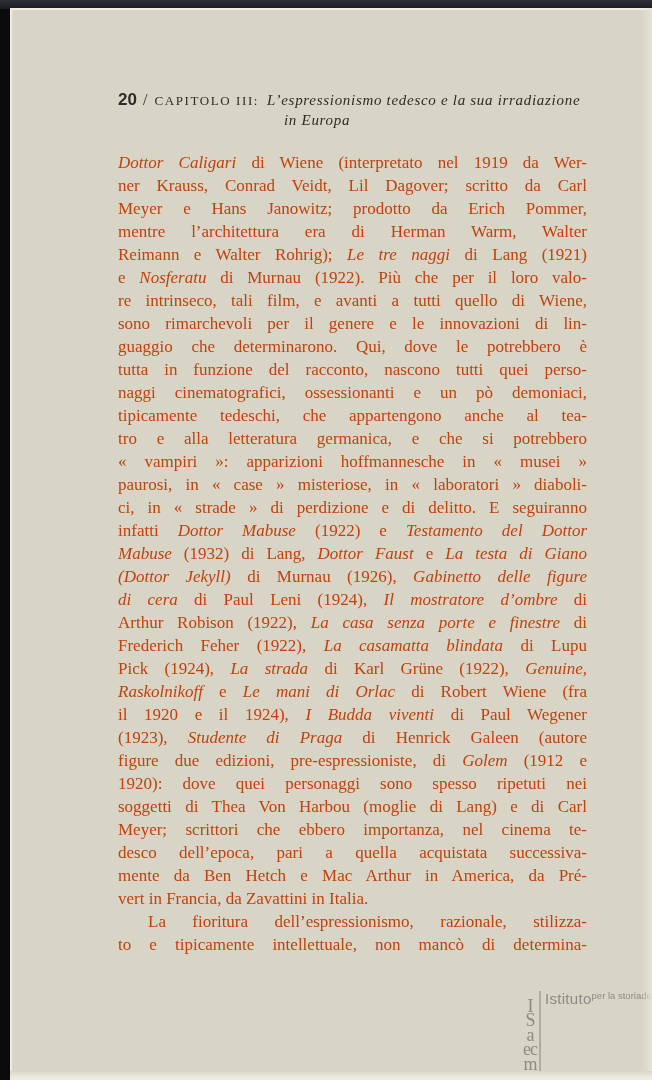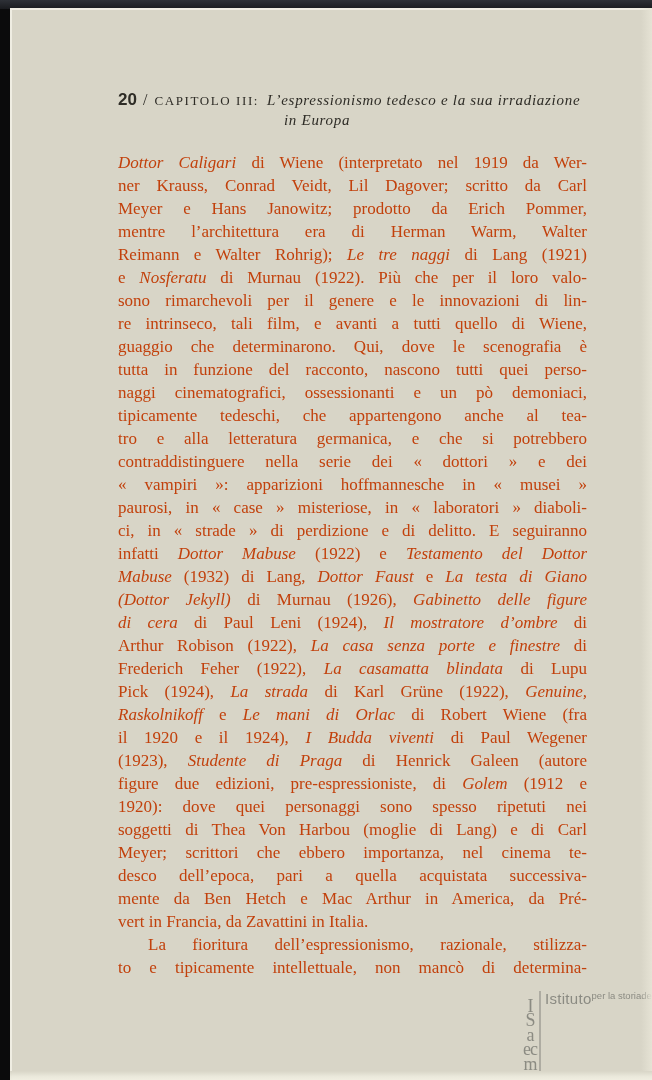--- a/index.html
+++ b/index.html
@@ -153,28 +153,27 @@
       <div class="htitle2">in Europa</div>
     </div>
 
     <div class="body-text">
         <div class="line"><span class="it">Dottor Caligari</span><span> di Wiene (interpretato nel 1919 da Wer-</span></div>
         <div class="line"><span>ner Krauss, Conrad Veidt, Lil Dagover; scritto da Carl</span></div>
         <div class="line"><span>Meyer e Hans Janowitz; prodotto da Erich Pommer,</span></div>
         <div class="line"><span>mentre l’architettura era di Herman Warm, Walter</span></div>
         <div class="line"><span>Reimann e Walter Rohrig); </span><span class="it">Le tre naggi</span><span> di Lang (1921)</span></div>
         <div class="line"><span>e </span><span class="it">Nosferatu</span><span> di Murnau (1922). Più che per il loro valo-</span></div>
+        <div class="line"><span>re intrinseco, tali film, e avanti a tutti quello di Wiene,</span></div>
         <div class="line"><span>sono rimarchevoli per il genere e le innovazioni di lin-</span></div>
-        <div class="line"><span>re intrinseco, tali film, e avanti a tutti quello di Wiene,</span></div>
-        <div class="line"><span>guaggio che determinarono. Qui, dove le scenografia è</span></div>
+        <div class="line"><span>guaggio che determinarono. Qui, dove le potrebbero è</span></div>
         <div class="line"><span>tutta in funzione del racconto, nascono tutti quei perso-</span></div>
         <div class="line"><span>naggi cinematografici, ossessionanti e un pò demoniaci,</span></div>
         <div class="line"><span>tipicamente tedeschi, che appartengono anche al tea-</span></div>
         <div class="line"><span>tro e alla letteratura germanica, e che si potrebbero</span></div>
-        <div class="line"><span>contraddistinguere nella serie dei « dottori » e dei</span></div>
         <div class="line"><span>« vampiri »: apparizioni hoffmannesche in « musei »</span></div>
         <div class="line"><span>paurosi, in « case » misteriose, in « laboratori » diaboli-</span></div>
         <div class="line"><span>ci, in « strade » di perdizione e di delitto. E seguiranno</span></div>
         <div class="line"><span>infatti </span><span class="it">Dottor Mabuse</span><span> (1922) e </span><span class="it">Testamento del Dottor</span></div>
         <div class="line"><span class="it">Mabuse</span><span> (1932) di Lang, </span><span class="it">Dottor Faust</span><span> e </span><span class="it">La testa di Giano</span></div>
         <div class="line"><span class="it">(Dottor Jekyll)</span><span> di Murnau (1926), </span><span class="it">Gabinetto delle figure</span></div>
         <div class="line"><span class="it">di cera</span><span> di Paul Leni (1924), </span><span class="it">Il mostratore d’ombre</span><span> di</span></div>
         <div class="line"><span>Arthur Robison (1922), </span><span class="it">La casa senza porte e finestre</span><span> di</span></div>
         <div class="line"><span>Frederich Feher (1922), </span><span class="it">La casamatta blindata</span><span> di Lupu</span></div>
         <div class="line"><span>Pick (1924), </span><span class="it">La strada</span><span> di Karl Grüne (1922), </span><span class="it">Genuine,</span></div>

